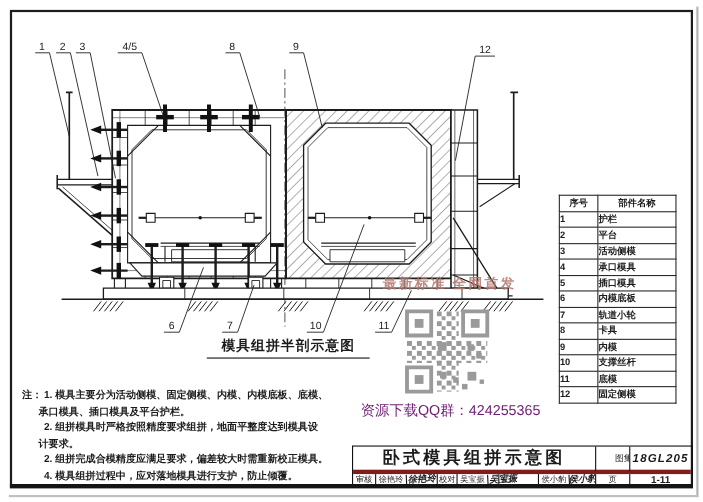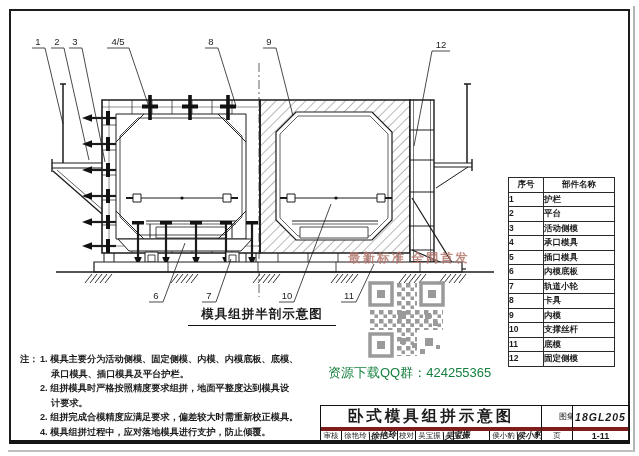--- a/index.html
+++ b/index.html
@@ -13,31 +13,31 @@
   #edge-bottom{left:8px;top:450px;width:626px;height:2px;background:#c0c0c0;}
   
   #draw{left:0;top:0;width:639px;height:456px;}
   svg line,svg path,svg rect,svg polygon{vector-effect:non-scaling-stroke;}
   
   #caption{left:188px;top:306px;width:148px;text-align:center;font-size:12.5px;font-weight:bold;
            letter-spacing:1px;border-bottom:1.5px solid #111;padding-bottom:2px;}
   
   #watermark{left:348px;top:250px;font-size:12.5px;font-weight:bold;letter-spacing:2px;
              color:#b4786e;opacity:.85;white-space:nowrap;}
-  #qq{left:328px;top:364px;font-size:13px;color:#15803d;white-space:nowrap;}
+  #qq{left:328px;top:364px;font-size:13px;color:#701a75;white-space:nowrap;}
   
   #parts{left:508px;top:177px;border-collapse:collapse;table-layout:fixed;}
   #parts td,#parts th{border:1px solid #2a2a2a;font-size:8.5px;font-weight:600;
         height:13.5px;padding:0;line-height:13.5px;white-space:nowrap;overflow:hidden;}
   #parts .cno{width:34px;} #parts .cname{width:70px;}
   
   #notes{left:20px;top:352px;width:310px;font-size:9.2px;font-weight:600;line-height:14.6px;}
   #notes .nlabel{position:absolute;left:0;top:0;}
   #notes .nl{margin-left:20px;white-space:nowrap;}
-  #notes .indent{margin-left:31px;}
+  #notes .indent{margin-left:15px;}
   
   #tb{left:320px;top:405px;width:310px;height:38px;border:1.5px solid #111;box-sizing:border-box;}
   #tb .cell{position:absolute;box-sizing:border-box;border-left:1px solid #111;
             display:flex;align-items:center;justify-content:center;overflow:hidden;white-space:nowrap;}
   #tb .r1{top:0;height:25px;border-bottom:4px solid #7f1d1d;}
   #tb .r2{top:25px;height:10px;border-bottom:none;}
   #tb .noL{border-left:none;}
   #tb-title{font-size:15.5px;font-weight:bold;letter-spacing:3px;}
   #tb-atlas-label{font-size:8px;padding-left:28px;}
   #tb-atlas-no{font-size:10.5px;font-weight:600;letter-spacing:1px;}

